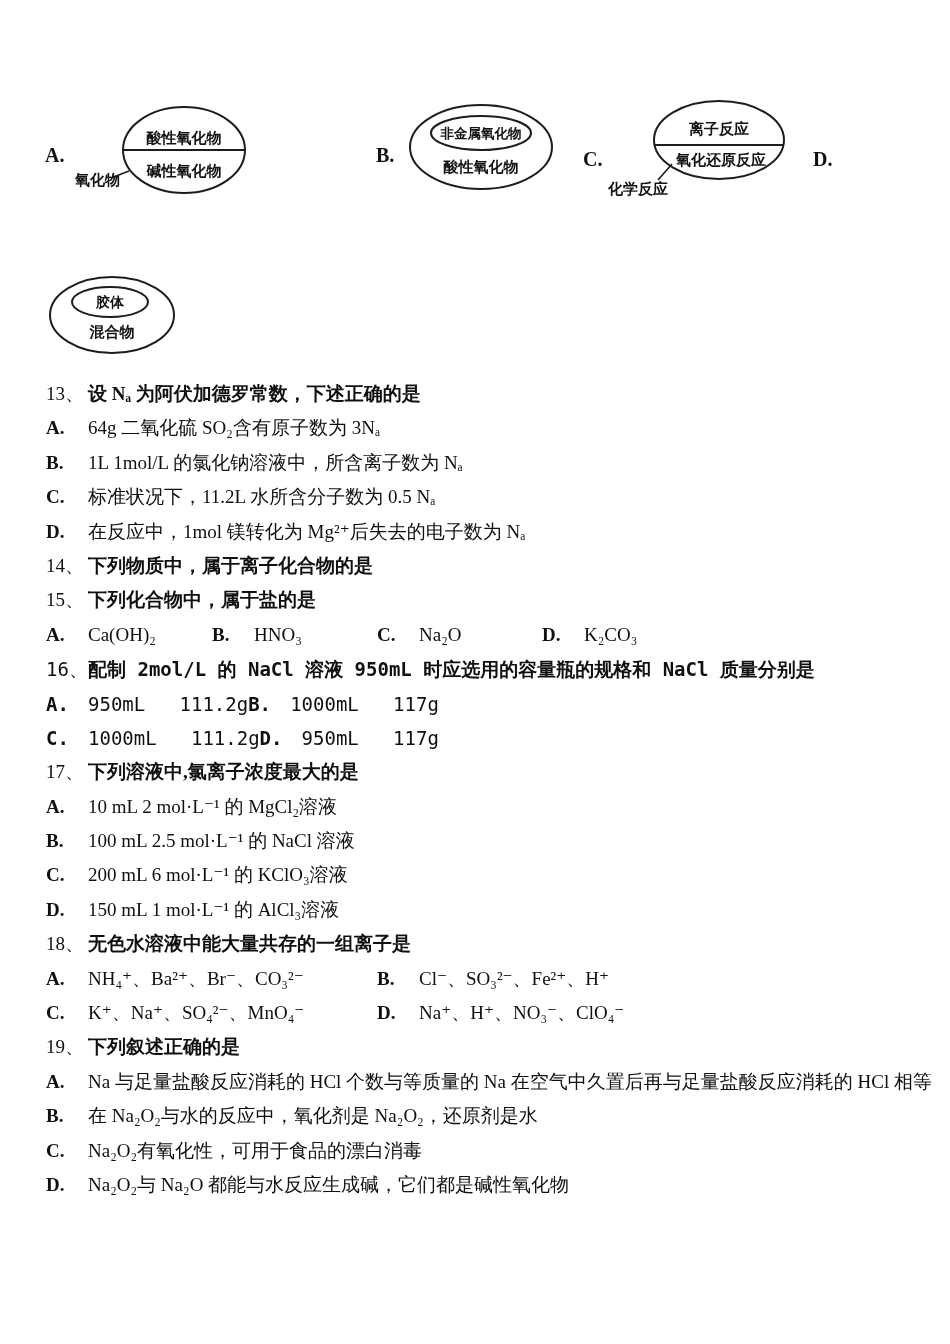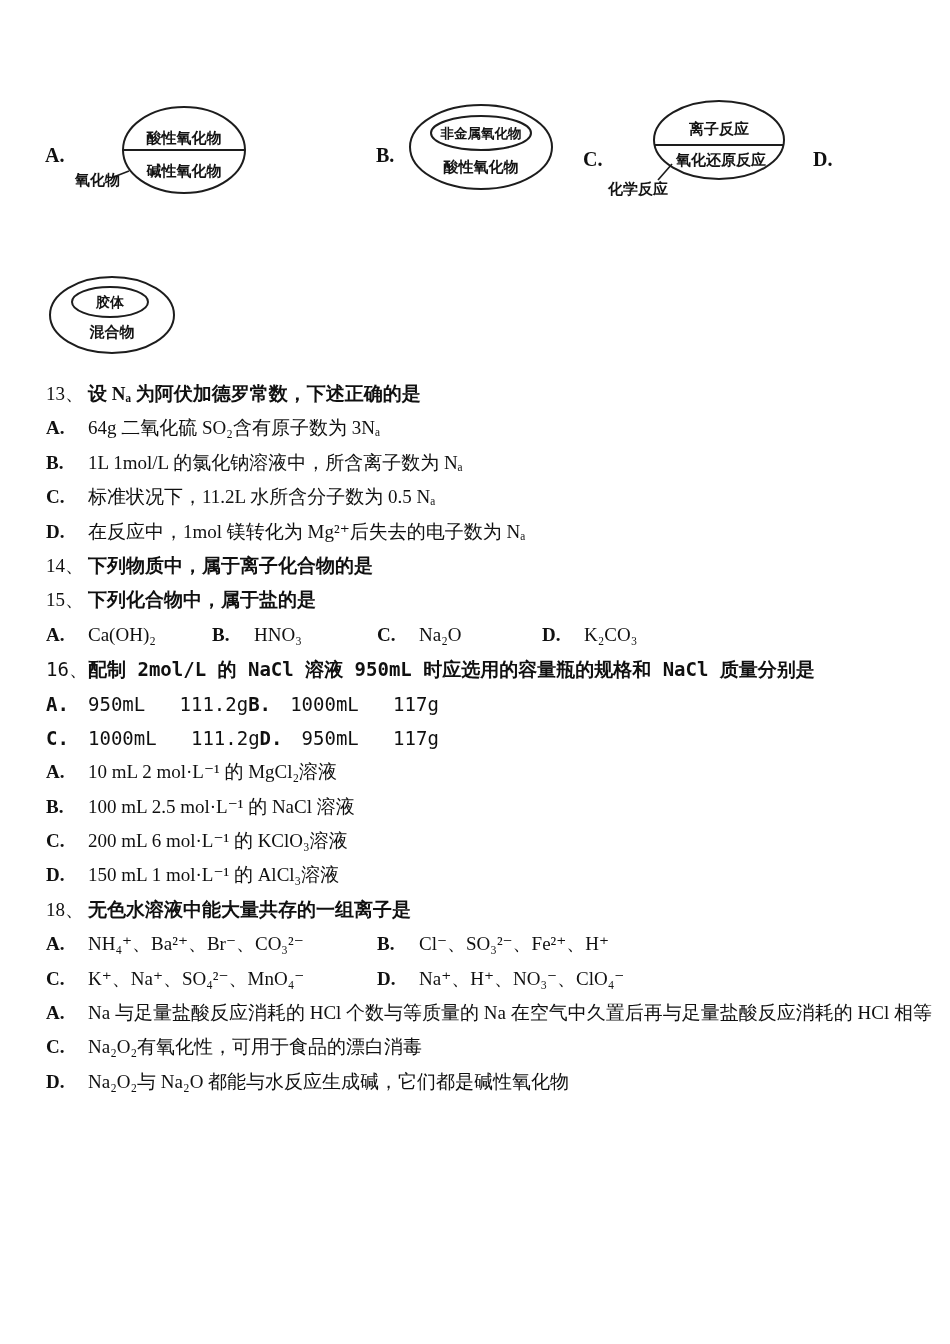--- a/index.html
+++ b/index.html
@@ -132,20 +132,23 @@
       <div class="line">
         <span class="cell c158"><span class="olabel">A.</span><span class="otext pre">950mL   111.2g</span></span><span class="cell"><span class="olabel">B.</span><span class="otext pre">1000mL   117g</span></span>
       </div>
       <div class="line">
         <span class="cell c158"><span class="olabel">C.</span><span class="otext pre">1000mL   111.2g</span></span><span class="cell"><span class="olabel">D.</span><span class="otext pre">950mL   117g</span></span>
       </div>
     </div>
 
     <div>
       <div class="line">
+        <span class="qnum">17、</span><span class="qstem">下列溶液中,氯离子浓度最大的是</span>
+      </div>
+      <div class="line">
         <span class="olabel">A.</span><span class="otext">10 mL 2 mol·L⁻¹ 的 MgCl₂溶液</span>
       </div>
       <div class="line">
         <span class="olabel">B.</span><span class="otext">100 mL 2.5 mol·L⁻¹ 的 NaCl 溶液</span>
       </div>
       <div class="line">
         <span class="olabel">C.</span><span class="otext">200 mL 6 mol·L⁻¹ 的 KClO₃溶液</span>
       </div>
       <div class="line">
         <span class="olabel">D.</span><span class="otext">150 mL 1 mol·L⁻¹ 的 AlCl₃溶液</span>
@@ -159,21 +162,27 @@
       <div class="line">
         <span class="cell c331"><span class="olabel">A.</span><span class="otext">NH₄⁺、Ba²⁺、Br⁻、CO₃²⁻</span></span><span class="cell"><span class="olabel">B.</span><span class="otext">Cl⁻、SO₃²⁻、Fe²⁺、H⁺</span></span>
       </div>
       <div class="line">
         <span class="cell c331"><span class="olabel">C.</span><span class="otext">K⁺、Na⁺、SO₄²⁻、MnO₄⁻</span></span><span class="cell"><span class="olabel">D.</span><span class="otext">Na⁺、H⁺、NO₃⁻、ClO₄⁻</span></span>
       </div>
     </div>
 
     <div>
       <div class="line">
+        <span class="qnum">19、</span><span class="qstem">下列叙述正确的是</span>
+      </div>
+      <div class="line">
         <span class="olabel">A.</span><span class="otext">Na 与足量盐酸反应消耗的 HCl 个数与等质量的 Na 在空气中久置后再与足量盐酸反应消耗的 HCl 相等</span>
+      </div>
+      <div class="line">
+        <span class="olabel">B.</span><span class="otext">在 Na₂O₂与水的反应中，氧化剂是 Na₂O₂，还原剂是水</span>
       </div>
       <div class="line">
         <span class="olabel">C.</span><span class="otext">Na₂O₂有氧化性，可用于食品的漂白消毒</span>
       </div>
       <div class="line">
         <span class="olabel">D.</span><span class="otext">Na₂O₂与 Na₂O 都能与水反应生成碱，它们都是碱性氧化物</span>
       </div>
     </div>
 
   </div>

